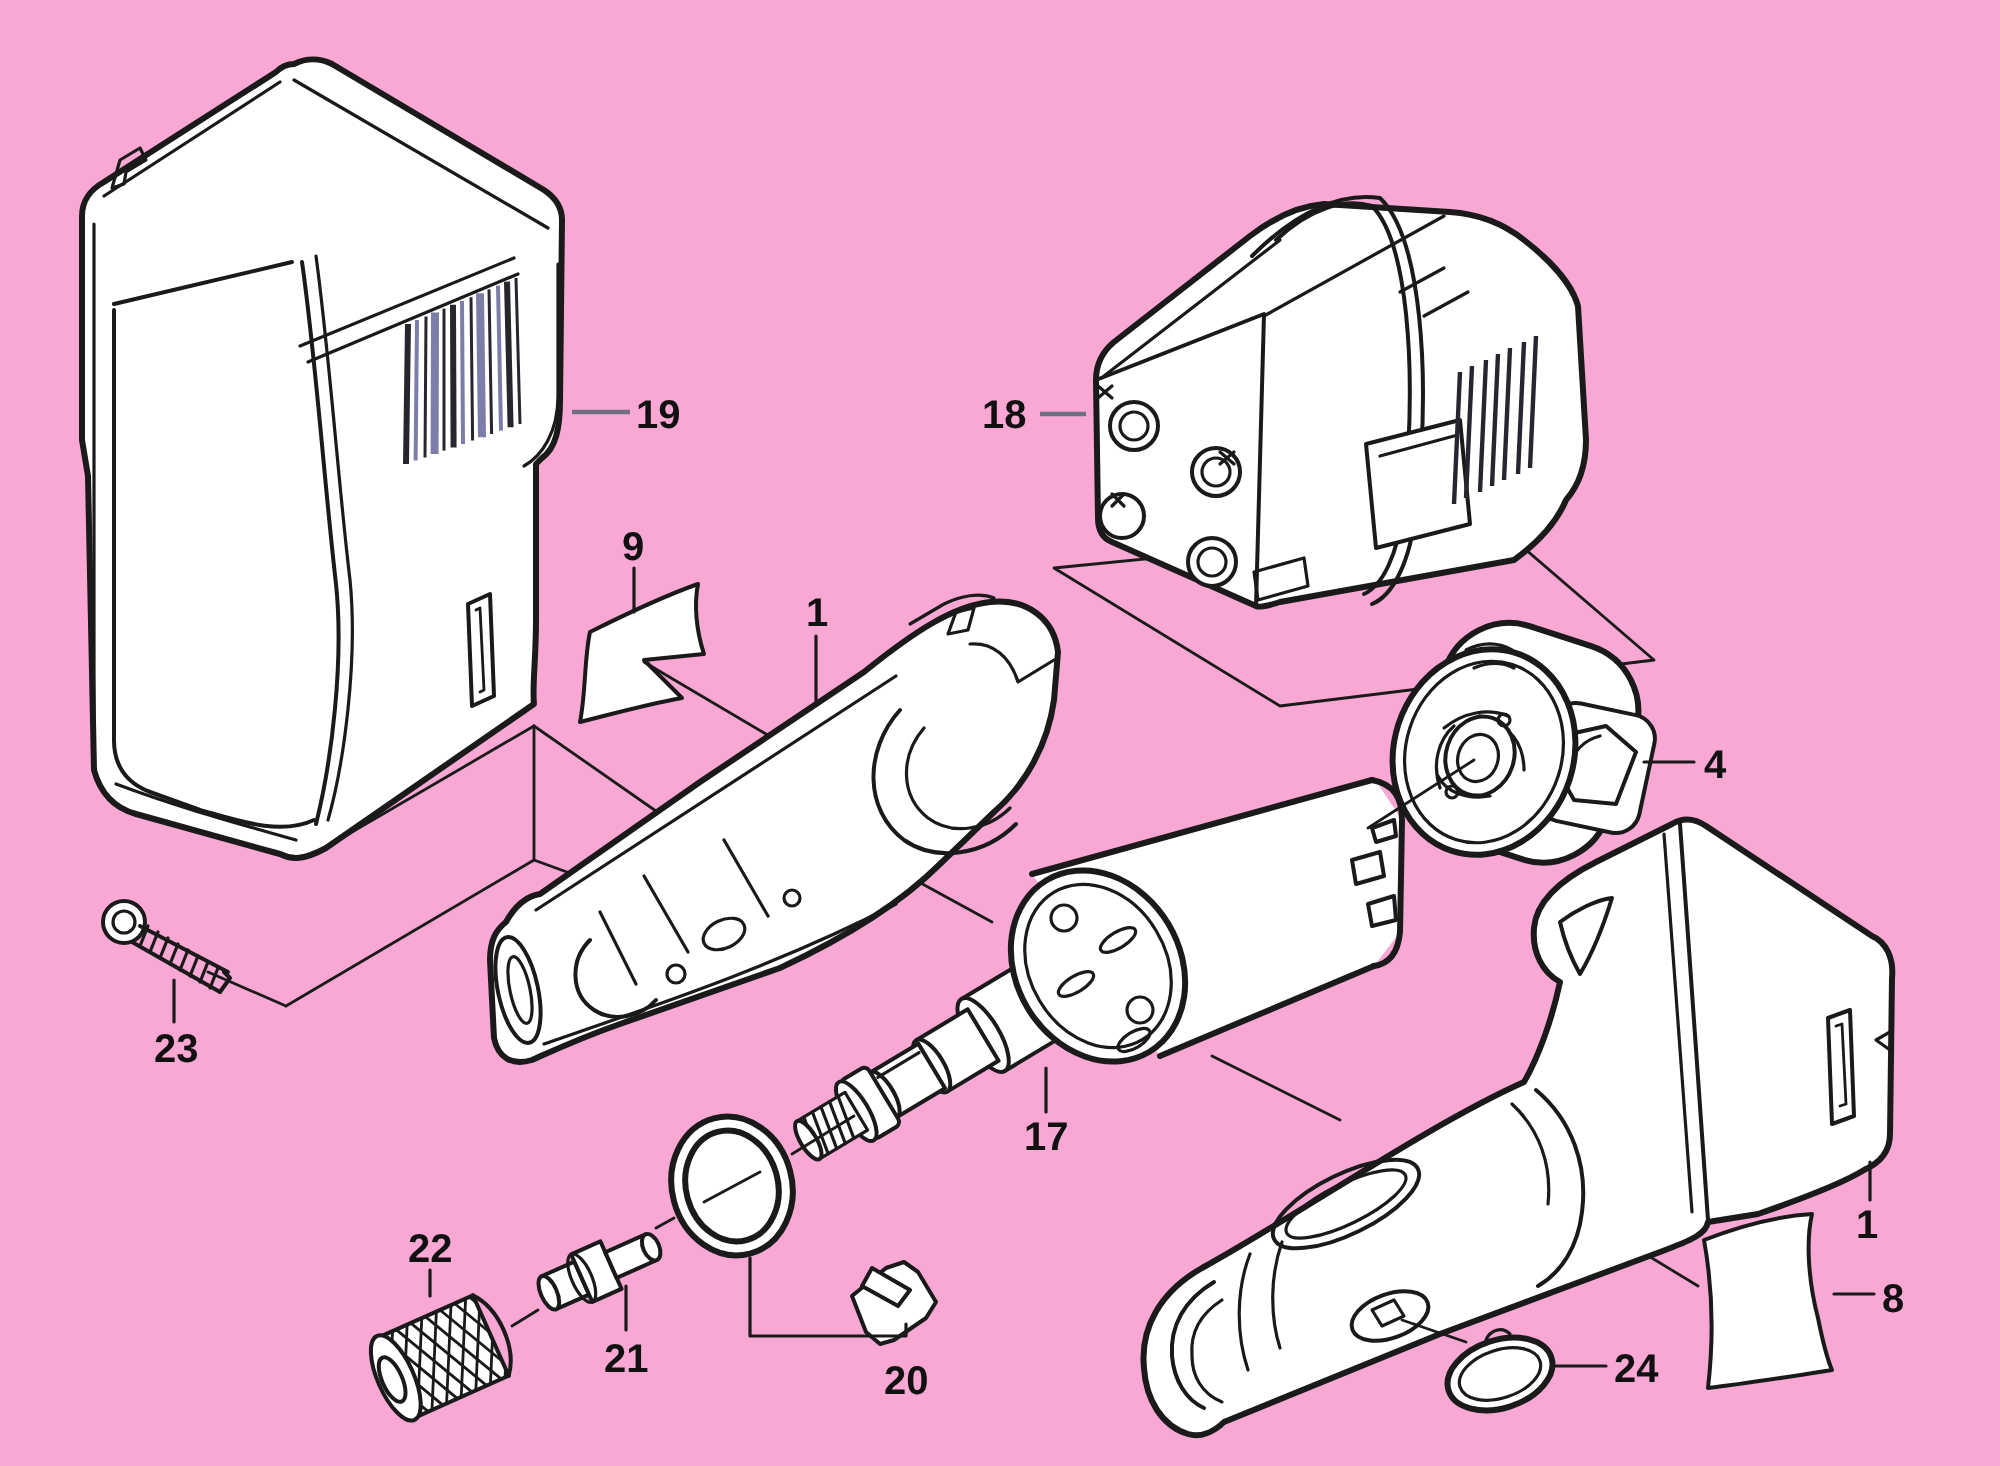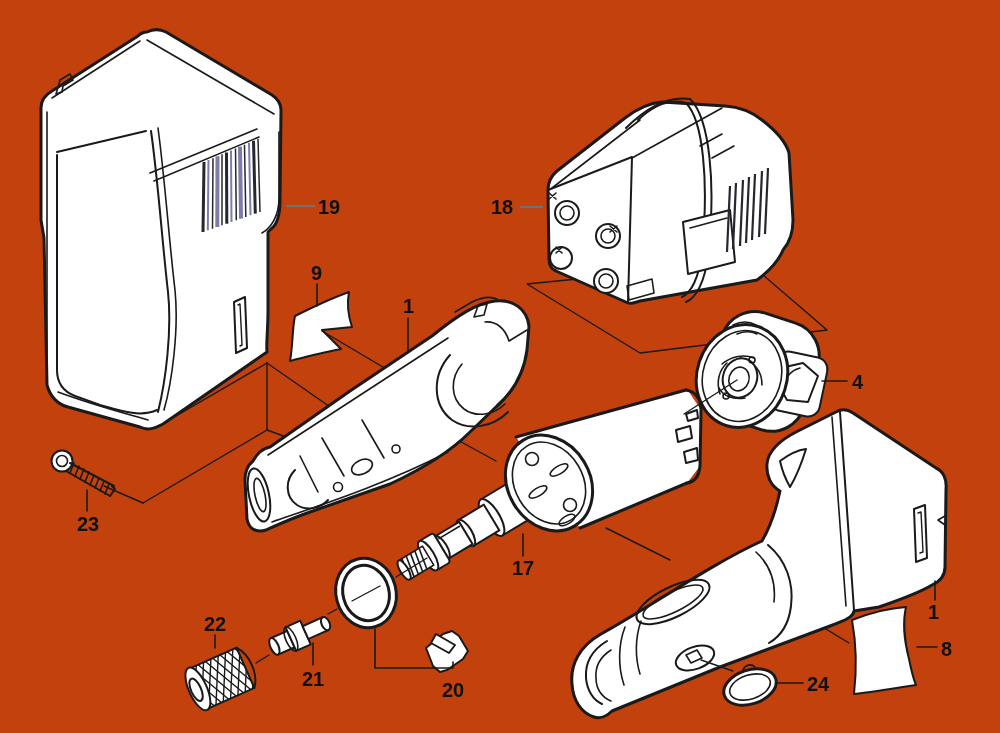--- a/index.html
+++ b/index.html
@@ -1,16 +1,16 @@
 <!DOCTYPE html>
 <html><head>
 <meta charset="utf-8">
 <style>
   html,body{margin:0;padding:0;background:#ffffff;}
-  .stage{position:relative;width:1000px;height:733px;background:#c2410c;overflow:hidden;
+  .stage{position:relative;width:1000px;height:733px;background:#f9a8d4;overflow:hidden;
          font-family:"Liberation Sans", sans-serif;}
   svg{display:block}
   .ln{fill:none;stroke:#1a1a1a;stroke-linecap:round;stroke-linejoin:round;}
   .s3{stroke-width:3}
   .s2{stroke-width:2}
   .s15{stroke-width:1.6}
   .thin{stroke-width:1.4}
   .wf{fill:#ffffff}
   .gray{stroke:#6f6f7e;stroke-width:2.2;fill:none}
   .st-d{stroke:#26262e;fill:none}

